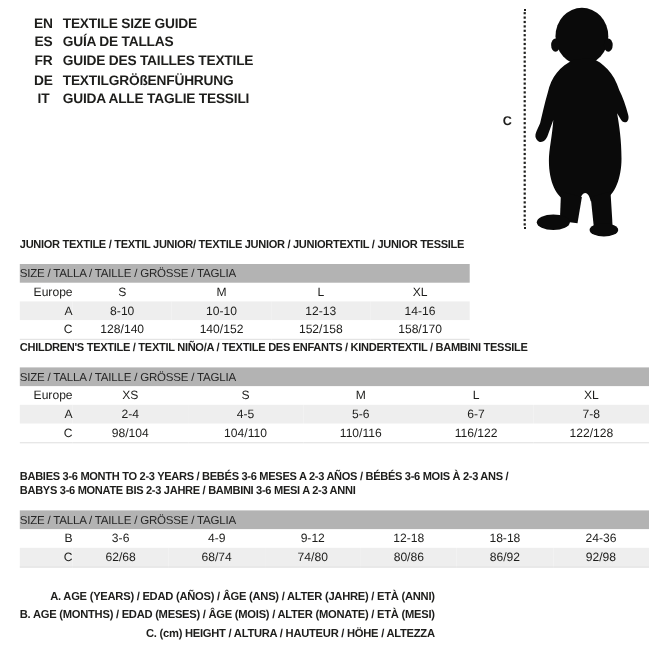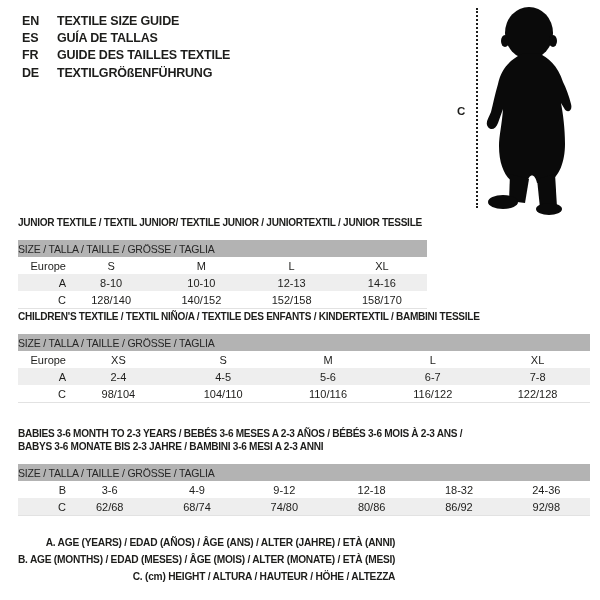--- a/index.html
+++ b/index.html
@@ -5,21 +5,21 @@
   html, body { margin:0; padding:0; }
   body {
     width:600px; height:600px; background:#ffffff; position:relative;
     font-family:"Liberation Sans", sans-serif; color:#1d1d1b; overflow:hidden;
   }
   .page { position:absolute; inset:0; }
 
   
   .lang-list { position:absolute; left:22px; top:13px; }
   .lang-row { display:flex; font-weight:bold; font-size:12.5px; line-height:17.2px; letter-spacing:-0.2px; }
-  .lang-code { width:35px; flex:0 0 35px; }
+  .lang-code { width:35px; flex:0 0 35px;text-align:center; }
   .lang-text { white-space:nowrap; }
 
   
   .dotted-line { position:absolute; left:476px; top:8px; height:200px; width:0;
                  border-left:2px dotted #1d1d1b; }
   .height-label { position:absolute; left:457px; top:105px; font-weight:bold; font-size:11.5px; }
   .baby-svg { position:absolute; left:482px; top:4px; }
 
   
   .size-table-shell { position:absolute; left:18px; }
@@ -56,20 +56,24 @@
       <span class="lang-code">ES</span>
       <span class="lang-text">GUÍA DE TALLAS</span>
     </div>
     <div class="lang-row">
       <span class="lang-code">FR</span>
       <span class="lang-text">GUIDE DES TAILLES TEXTILE</span>
     </div>
     <div class="lang-row">
       <span class="lang-code">DE</span>
       <span class="lang-text">TEXTILGRÖßENFÜHRUNG</span>
+    </div>
+    <div class="lang-row">
+      <span class="lang-code">IT</span>
+      <span class="lang-text">GUIDA ALLE TAGLIE TESSILI</span>
     </div>
   </div>
 
   <div class="dotted-line"></div>
   <div class="height-label">C</div>
   <svg class="baby-svg" width="100" height="212" viewBox="0 0 100 212" fill="#0a0a0a" xmlns="http://www.w3.org/2000/svg">
     <ellipse cx="47" cy="29" rx="24" ry="26"></ellipse>
     <ellipse cx="23" cy="37" rx="4" ry="6"></ellipse>
     <ellipse cx="71" cy="37" rx="4" ry="6"></ellipse>
     <path d="M 40,50
@@ -199,21 +203,21 @@
         <tbody>
           <tr>
             <td colspan="7" class="bar">SIZE / TALLA / TAILLE / GRÖSSE / TAGLIA</td>
           </tr>
           <tr>
             <td class="lbl">B</td>
             <td class="val">3-6</td>
             <td class="val">4-9</td>
             <td class="val">9-12</td>
             <td class="val">12-18</td>
-            <td class="val">18-32</td>
+            <td class="val">18-18</td>
             <td class="val">24-36</td>
           </tr>
           <tr class="shaded">
             <td class="lbl">C</td>
             <td class="val">62/68</td>
             <td class="val">68/74</td>
             <td class="val">74/80</td>
             <td class="val">80/86</td>
             <td class="val">86/92</td>
             <td class="val">92/98</td>

